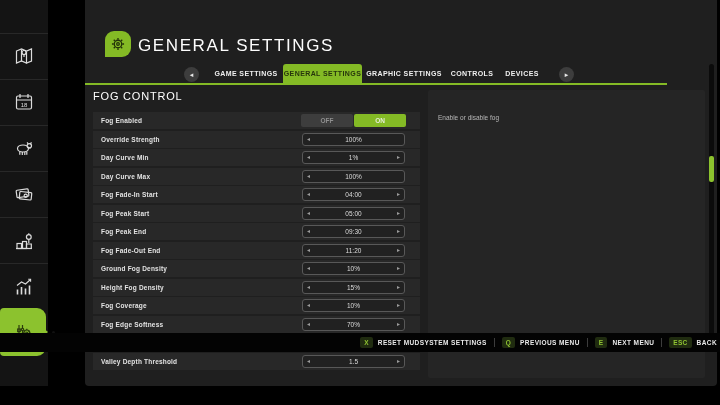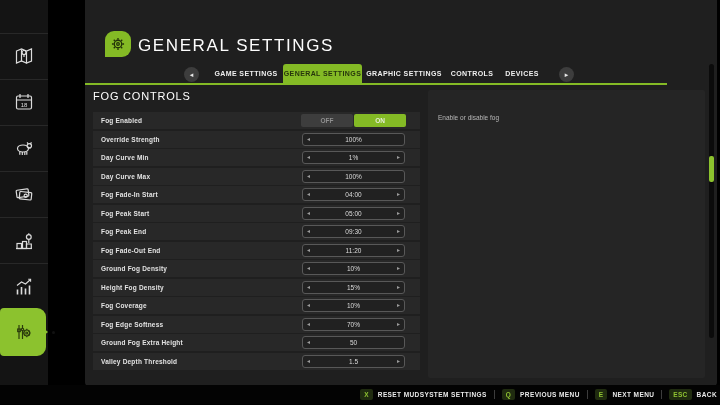--- a/index.html
+++ b/index.html
@@ -1,17 +1,17 @@
 <!DOCTYPE html>
 <html><head>
 <meta charset="utf-8">
 <style>
   * { margin:0; padding:0; box-sizing:border-box; }
   html,body { width:720px; height:405px; overflow:hidden; background:#000; font-family:"Liberation Sans",sans-serif; }
-  #stage { position:relative; width:720px; height:404px; background:#000; }
+  #stage { position:relative; width:720px; height:352px; background:#000; }
 
   
   #sidebar { position:absolute; left:0; top:0; width:48px; height:386px; background:#141414; }
   .side-sep { position:absolute; left:0; width:48px; height:1px; background:#282828; }
   .side-item { position:absolute; left:0; width:48px; height:44px; display:flex; align-items:center; justify-content:center; }
   .side-item svg { display:block; }
   #nav-active { position:absolute; left:0; top:308px; width:46px; height:48px; background:#8cc22e; border-radius:4px 9px 9px 4px; display:flex; align-items:center; justify-content:center; }
   #nav-active:after { content:""; position:absolute; right:-7px; top:50%; margin-top:-5px; border:5px solid transparent; border-left:6px solid #8cc22e; }
   #nav-dot { position:absolute; left:52px; top:331px; width:3px; height:3px; border-radius:50%; background:#111; }
 
@@ -149,21 +149,21 @@
           <div class="tab" style="left: 161px;">GAME SETTINGS</div>
           <div class="tab active" style="left: 198px; width: 79px;">GENERAL SETTINGS</div>
           <div class="tab" style="left: 319px;">GRAPHIC SETTINGS</div>
           <div class="tab" style="left: 387px;">CONTROLS</div>
           <div class="tab" style="left: 437px;">DEVICES</div>
         </div>
       <div class="tab-arrow" style="left:474px"><span>▸</span></div>
     </div>
     <div id="tab-underline"></div>
 
-    <div id="section-title">FOG CONTROLS</div>
+    <div id="section-title">FOG CONTROL</div>
 
     <div id="rows">
         <div class="row">
           <div class="row-label">Fog Enabled</div>
           <div class="toggle">
             <div class="seg off">OFF</div>
             <div class="seg on">ON</div>
           </div>
         </div>
         <div class="row">

